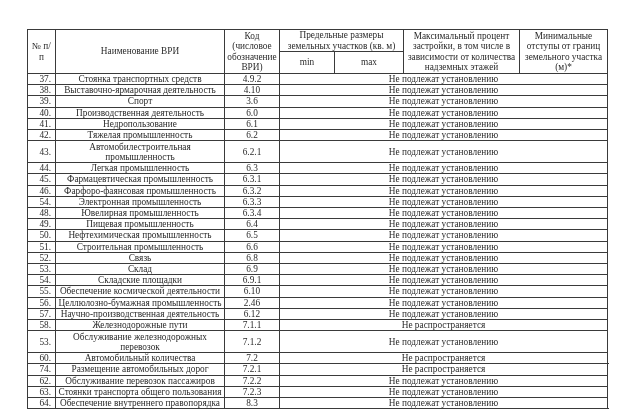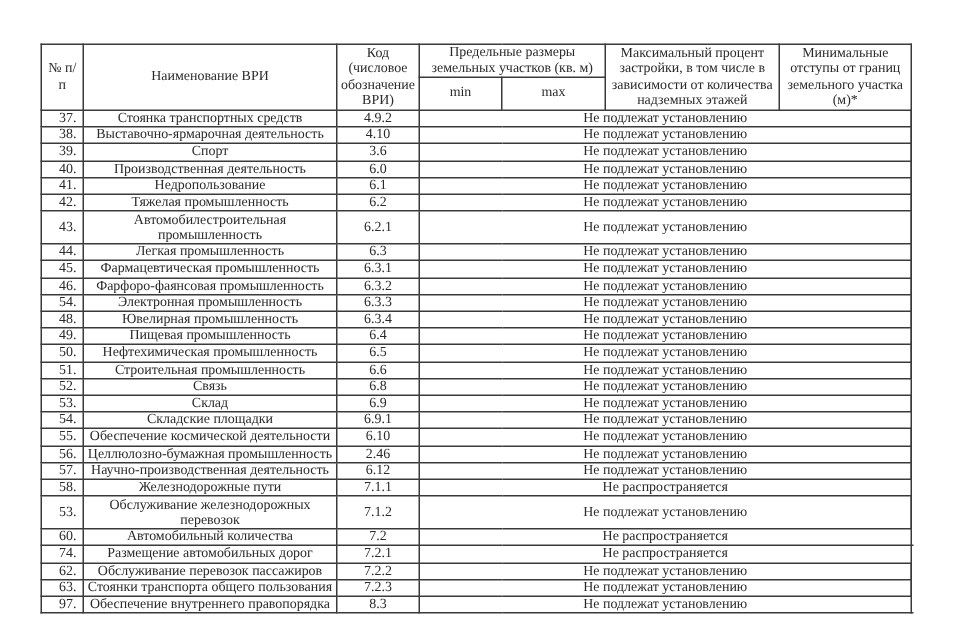--- a/index.html
+++ b/index.html
@@ -233,20 +233,20 @@
           <td>3</td>
         </tr>
         <tr class="r">
           <td class="num">63.</td>
           <td>Стоянки транспорта общего пользования</td>
           <td>7.2.3</td>
           <td colspan="4">Не подлежат установлению</td>
           <td>3</td>
         </tr>
         <tr class="r">
-          <td class="num">97.</td>
+          <td class="num">64.</td>
           <td>Обеспечение внутреннего правопорядка</td>
           <td>8.3</td>
           <td colspan="5">Не подлежат установлению</td>
         </tr>
       </tbody>
   </table>
 </div>
 
 </body></html>

